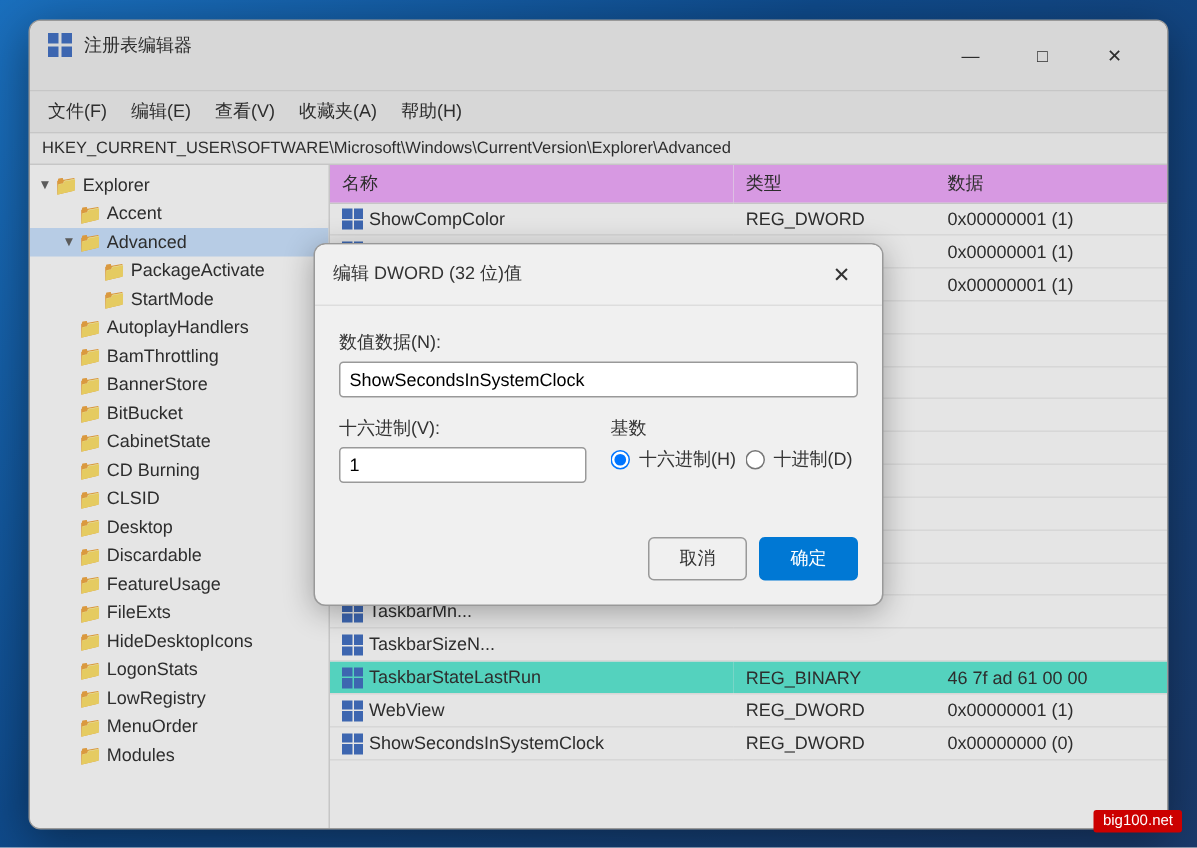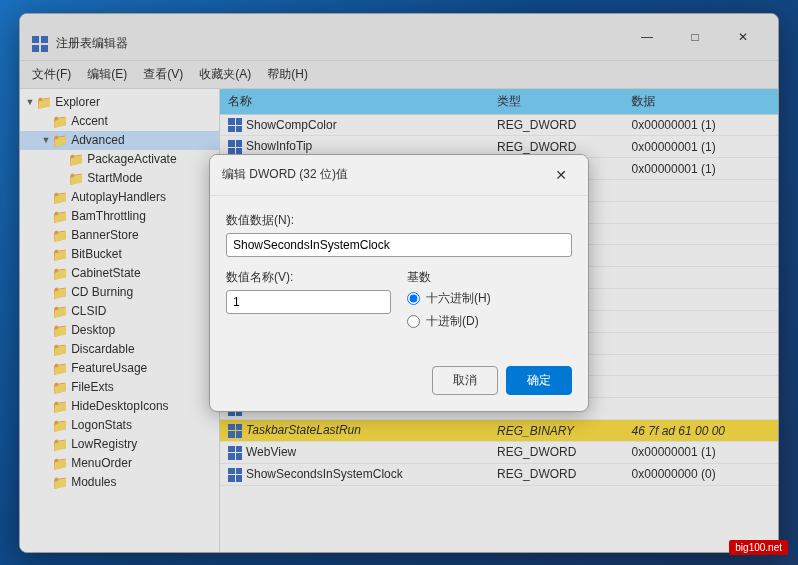--- a/index.html
+++ b/index.html
@@ -37,21 +37,21 @@
       box-shadow: 0 8px 32px rgba(0,0,0,0.4);
       display: flex;
       flex-direction: column;
       overflow: hidden;
       position: relative;
     }
 
     .title-bar {
       background: #f0f0f0;
       display: flex;
-      align-items: flex-end;
+      align-items: flex-start;
       padding: 8px 12px;
       border-bottom: 1px solid #ddd;
       min-height: 36px;
     }
 
     .title-bar-icon {
       width: 16px;
       height: 16px;
       margin-right: 8px;
       display: flex;
@@ -141,38 +141,38 @@
       background: white;
       overflow-y: auto;
     }
 
     .data-table {
       width: 100%;
       border-collapse: collapse;
     }
 
     .data-table th {
-      background: #7dd3fc;
+      background: #f0abfc;
       border-bottom: 1px solid #ddd;
       padding: 4px 8px;
       text-align: left;
       font-weight: normal;
       font-size: 12px;
       color: #333;
       position: sticky;
       top: 0;
     }
 
     .data-table td {
       padding: 3px 8px;
       font-size: 12px;
       color: #333;
       border-bottom: 1px solid #f0f0f0;
     }
-    .data-table tr.selected td { background: #fde047; font-style: italic; }
+    .data-table tr.selected td { background: #5eead4; }
 
     
     .modal-overlay {
       position: absolute;
       top: 0; left: 0; right: 0; bottom: 0;
       background: rgba(0,0,0,0.1);
       display: flex;
       align-items: center;
       justify-content: center;
       z-index: 100;
@@ -246,21 +246,21 @@
       gap: 16px;
       margin-bottom: 12px;
     }
 
     .form-col {
       flex: 1;
     }
 
     .radio-group {
       display: flex;
-      flex-direction: column;
+      flex-direction: row;
       gap: 6px;
     }
 
     .radio-label {
       display: flex;
       align-items: center;
       gap: 6px;
       font-size: 12px;
       color: #333;
       cursor: pointer;
@@ -309,20 +309,23 @@
   </div>
 
   <div class="menu-bar">
     <span class="menu-item">文件(F)</span>
     <span class="menu-item">编辑(E)</span>
     <span class="menu-item">查看(V)</span>
     <span class="menu-item">收藏夹(A)</span>
     <span class="menu-item">帮助(H)</span>
   </div>
 
+  <div class="address-bar">
+    <span>HKEY_CURRENT_USER\SOFTWARE\Microsoft\Windows\CurrentVersion\Explorer\Advanced</span>
+  </div>
 
   <div class="main-content">
 
     <div class="tree-panel">
 
       <div class="tree-item" style="padding-left:4px;">
         <span class="expand-icon">▼</span>
         <span class="folder-icon folder-yellow">📁</span>
         <span>Explorer</span>
       </div>
@@ -639,21 +642,21 @@
         <span class="modal-title">编辑 DWORD (32 位)值</span>
         <button class="modal-close-btn">✕</button>
       </div>
       <div class="modal-body">
         <div class="form-group">
           <label class="form-label">数值数据(N):</label>
           <input class="form-input" type="text" readonly="" value="ShowSecondsInSystemClock" style="">
         </div>
         <div class="form-row">
           <div class="form-col">
-            <label class="form-label">数值名称(V):</label>
+            <label class="form-label">十六进制(V):</label>
             <input class="form-input" type="text" value="1" style="">
           </div>
           <div class="form-col">
             <div class="form-label">基数</div>
             <div class="radio-group">
               <label class="radio-label">
                 <input type="radio" name="base" checked="" style="">
                 <span>十六进制(H)</span>
               </label>
               <label class="radio-label">

